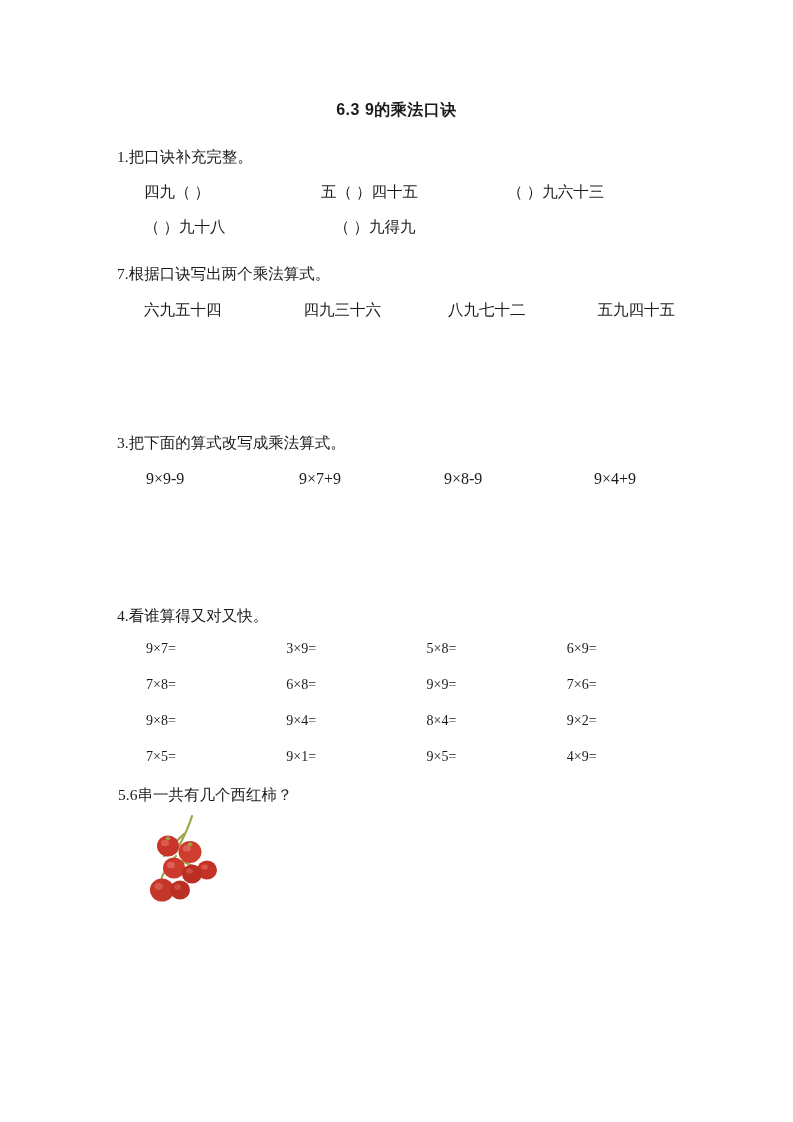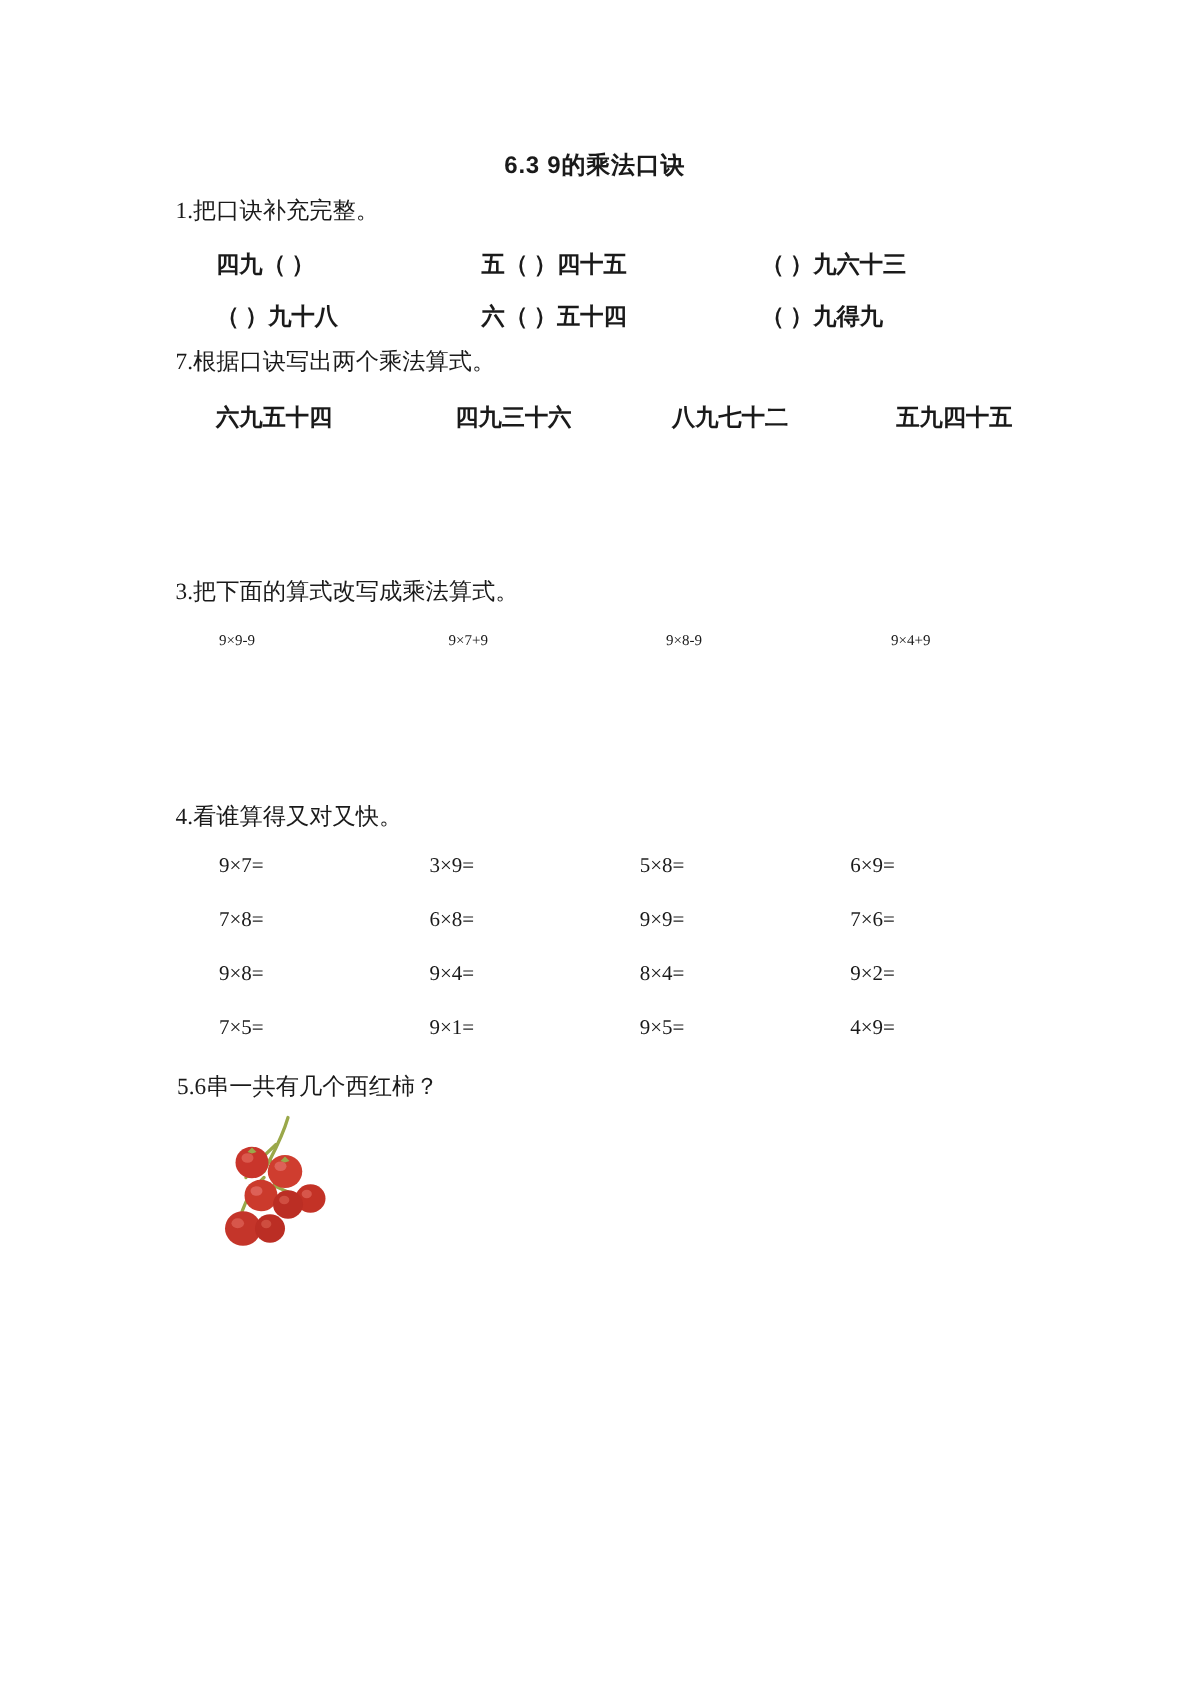--- a/index.html
+++ b/index.html
@@ -25,51 +25,50 @@
   .doc-title {
     margin-top: 100px;
     text-align: center;
     font-size: 16px;
     font-weight: bold;
     letter-spacing: 0.5px;
     font-family: "Liberation Sans", "DejaVu Sans", sans-serif;
   }
   .q-title {
     font-size: 15.5px;
-    margin-top: 8px;
+    margin-top: 24px;
     margin-left: -1px;
     line-height: 1.5;
   }
   .cellrow {
     display: flex;
     padding-left: 26px;
     margin-top: 14px;
     font-size: 15.5px;
   }
   .cellrow .cell {
     white-space: nowrap;
-    font-weight: bold;
   }
   
   .q1 .c1 { width: 190px; }
   .q1 .c2 { width: 200px; }
   .q1 .c3 { width: 180px; }
 
   
   .q2row .cell { }
   .q2row .c1 { width: 160px; }
   .q2row .c2 { width: 145px; }
   .q2row .c3 { width: 150px; }
 
   .blankgap { height: 86px; }
   .blankgap2 { height: 92px; }
 
   
   .q3row {
-    font-size: 10px;
+    font-size: 16px;
     font-family: "Liberation Serif", serif;
     padding-left: 28px;
     margin-top: 16px;
     display: flex;
   }
   .q3row .c1 { width: 153px; }
   .q3row .c2 { width: 145px; }
   .q3row .c3 { width: 150px; }
 
   
@@ -106,21 +105,20 @@
 
   <div class="q-title">1.把口诀补充完整。</div>
 
   <div class="cellrow q1">
     <span class="cell c1">四九（        ）</span>
     <span class="cell c2">五（     ）四十五</span>
     <span class="cell c3">（        ）九六十三</span>
   </div>
   <div class="cellrow q1">
     <span class="cell c1">（     ）九十八</span>
-    <span class="cell c2">六（     ）五十四</span>
     <span class="cell c3">（     ）九得九</span>
   </div>
 
   <div class="q-title">7.根据口诀写出两个乘法算式。</div>
   <div class="cellrow q2row">
     <span class="cell c1">六九五十四</span>
     <span class="cell c2">四九三十六</span>
     <span class="cell c3">八九七十二</span>
     <span class="cell c4">五九四十五</span>
   </div>

